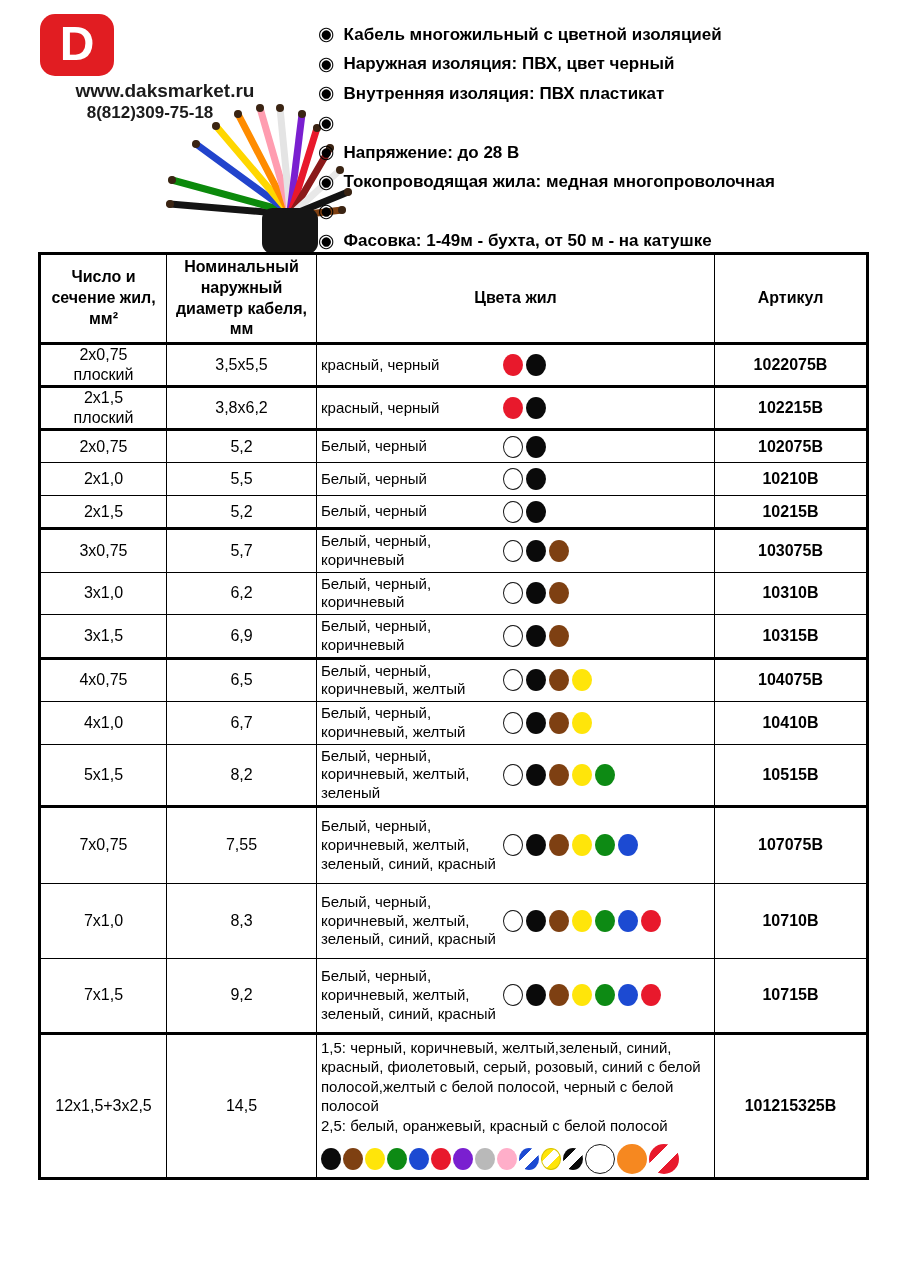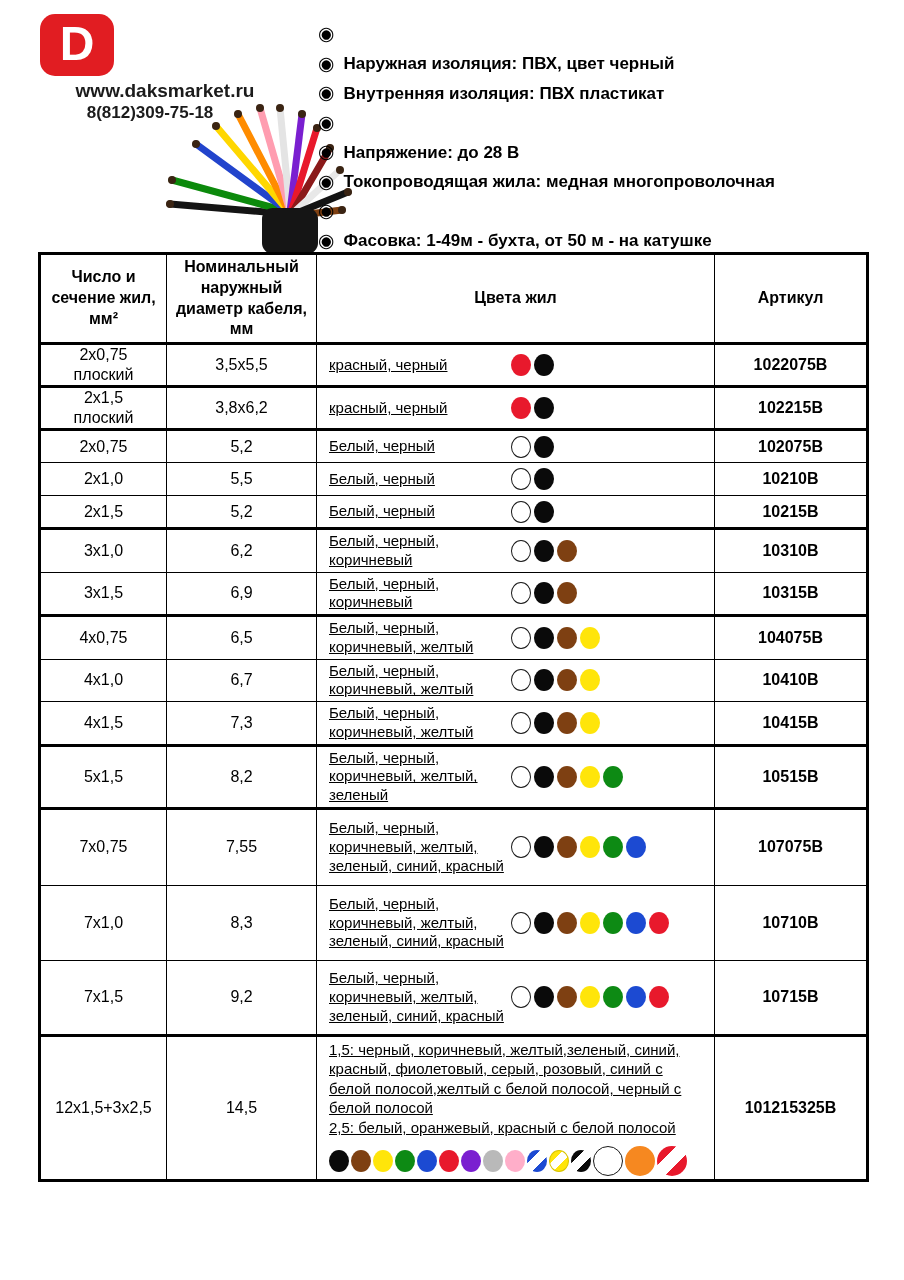--- a/index.html
+++ b/index.html
@@ -33,21 +33,21 @@
     border:3px solid #000;
   }
   .spec th, .spec td { border:1.5px solid #000; vertical-align:middle; }
   .spec thead th {
     border-bottom-width:3px; font-size:16px; font-weight:bold;
     text-align:center; height:78px; padding:2px 4px; line-height:1.3;
   }
   .spec tr.sep-thick td { border-bottom-width:3px; }
   .spec td.c-size, .spec td.c-diam { text-align:center; font-size:16px; white-space:pre-line; line-height:1.25; }
   .spec td.c-article { text-align:center; font-size:16px; font-weight:bold; }
-  .spec td.c-colors { padding:2px 12px; font-size:15px;text-decoration:underline; }
+  .spec td.c-colors { padding:2px 4px; font-size:15px; }
   .colors-flex { display:flex; align-items:center; }
   .colors-flex .ctext { width:176px; flex:0 0 auto; line-height:1.25; white-space:pre-line; }
   .colors-flex .dots { display:flex; align-items:center; gap:3px; margin-left:6px; flex-wrap:wrap; }
   .colors-block .ctext { display:block; line-height:1.3; white-space:pre-line; }
   .colors-block .dots { display:flex; align-items:center; gap:2px; margin-top:9px; }
   .dot { width:20px; height:22px; border-radius:50%; flex:0 0 auto; }
   .dot.big { width:30px; height:30px; }
 </style>
 </head>
 <body>
@@ -94,20 +94,21 @@
         <circle cx="228" cy="84" r="4"></circle>
         <circle cx="236" cy="106" r="4"></circle>
       <circle cx="230" cy="124" r="4"></circle>
     </g>
     <rect x="150" y="122" width="56" height="46" rx="11" fill="#151515"></rect>
   </svg>
 
   <ul class="features">
       <li>
         <span class="bullet">◉</span>
+        <span>Кабель многожильный с цветной изоляцией</span>
       </li>
       <li>
         <span class="bullet">◉</span>
         <span>Наружная изоляция: ПВХ, цвет черный</span>
       </li>
       <li>
         <span class="bullet">◉</span>
         <span>Внутренняя изоляция: ПВХ пластикат</span>
       </li>
       <li>
@@ -212,20 +213,35 @@
               <span class="ctext">Белый, черный</span>
               <div class="dots">
                 <span class="dot" style="background: rgb(255, 255, 255); border: 1.6px solid rgb(26, 26, 26);"></span>
                 <span class="dot" style="background: rgb(10, 10, 10);"></span>
               </div>
             </div>
           </td>
           <td class="c-article">10215В</td>
         </tr>
         <tr style="height: 38px;">
+          <td class="c-size">3х0,75</td>
+          <td class="c-diam">5,7</td>
+          <td class="c-colors">
+            <div class="colors-flex">
+              <span class="ctext">Белый, черный, коричневый</span>
+              <div class="dots">
+                <span class="dot" style="background: rgb(255, 255, 255); border: 1.6px solid rgb(26, 26, 26);"></span>
+                <span class="dot" style="background: rgb(10, 10, 10);"></span>
+                <span class="dot" style="background: rgb(126, 64, 18);"></span>
+              </div>
+            </div>
+          </td>
+          <td class="c-article">103075В</td>
+        </tr>
+        <tr style="height: 38px;">
           <td class="c-size">3х1,0</td>
           <td class="c-diam">6,2</td>
           <td class="c-colors">
             <div class="colors-flex">
               <span class="ctext">Белый, черный, коричневый</span>
               <div class="dots">
                 <span class="dot" style="background: rgb(255, 255, 255); border: 1.6px solid rgb(26, 26, 26);"></span>
                 <span class="dot" style="background: rgb(10, 10, 10);"></span>
                 <span class="dot" style="background: rgb(126, 64, 18);"></span>
               </div>
@@ -272,36 +288,20 @@
               <span class="ctext">Белый, черный, коричневый, желтый</span>
               <div class="dots">
                 <span class="dot" style="background: rgb(255, 255, 255); border: 1.6px solid rgb(26, 26, 26);"></span>
                 <span class="dot" style="background: rgb(10, 10, 10);"></span>
                 <span class="dot" style="background: rgb(126, 64, 18);"></span>
                 <span class="dot" style="background: rgb(255, 229, 10);"></span>
               </div>
             </div>
           </td>
           <td class="c-article">10410В</td>
-        </tr>
-        <tr class="sep-thick" style="height: 38px;">
-          <td class="c-size">4х1,5</td>
-          <td class="c-diam">7,3</td>
-          <td class="c-colors">
-            <div class="colors-flex">
-              <span class="ctext">Белый, черный, коричневый, желтый</span>
-              <div class="dots">
-                <span class="dot" style="background: rgb(255, 255, 255); border: 1.6px solid rgb(26, 26, 26);"></span>
-                <span class="dot" style="background: rgb(10, 10, 10);"></span>
-                <span class="dot" style="background: rgb(126, 64, 18);"></span>
-                <span class="dot" style="background: rgb(255, 229, 10);"></span>
-              </div>
-            </div>
-          </td>
-          <td class="c-article">10415В</td>
         </tr>
         <tr class="sep-thick" style="height: 58px;">
           <td class="c-size">5х1,5</td>
           <td class="c-diam">8,2</td>
           <td class="c-colors">
             <div class="colors-flex">
               <span class="ctext">Белый, черный, коричневый, желтый, зеленый</span>
               <div class="dots">
                 <span class="dot" style="background: rgb(255, 255, 255); border: 1.6px solid rgb(26, 26, 26);"></span>
                 <span class="dot" style="background: rgb(10, 10, 10);"></span>

